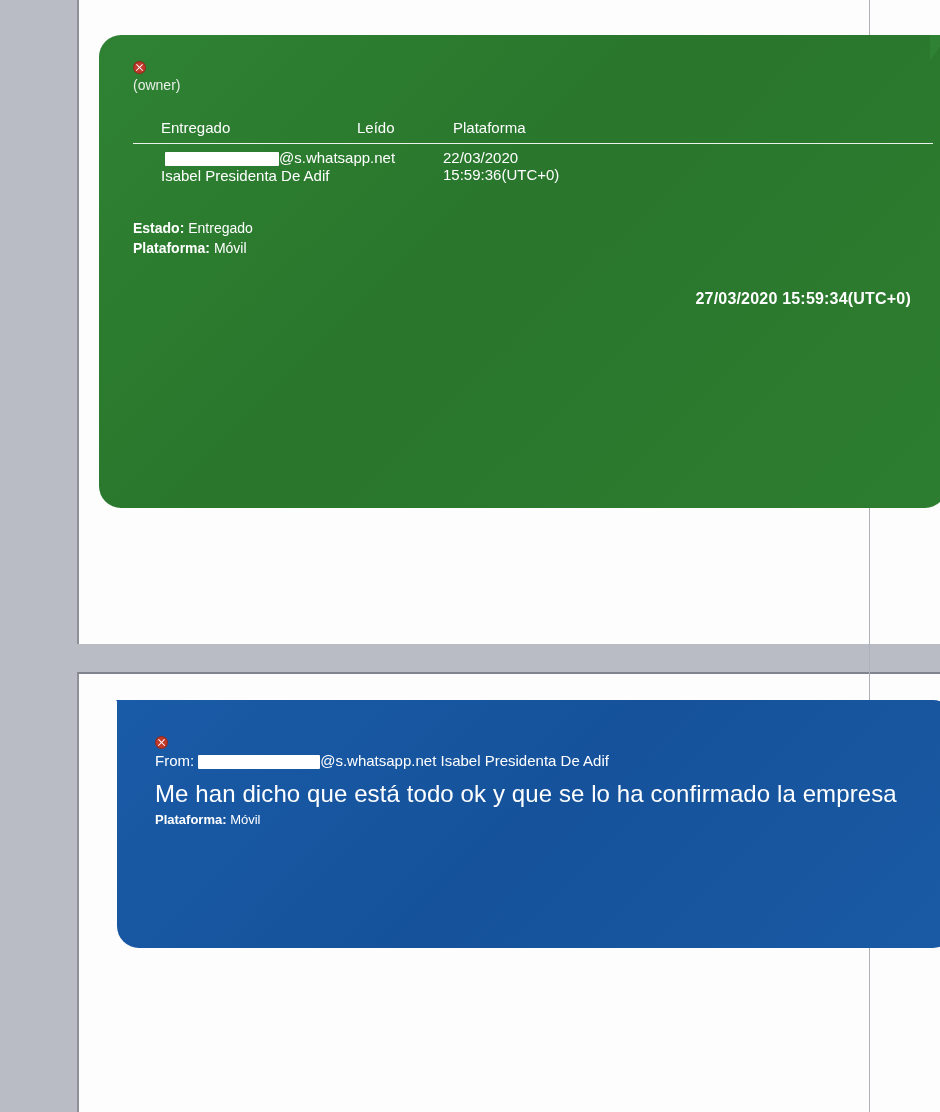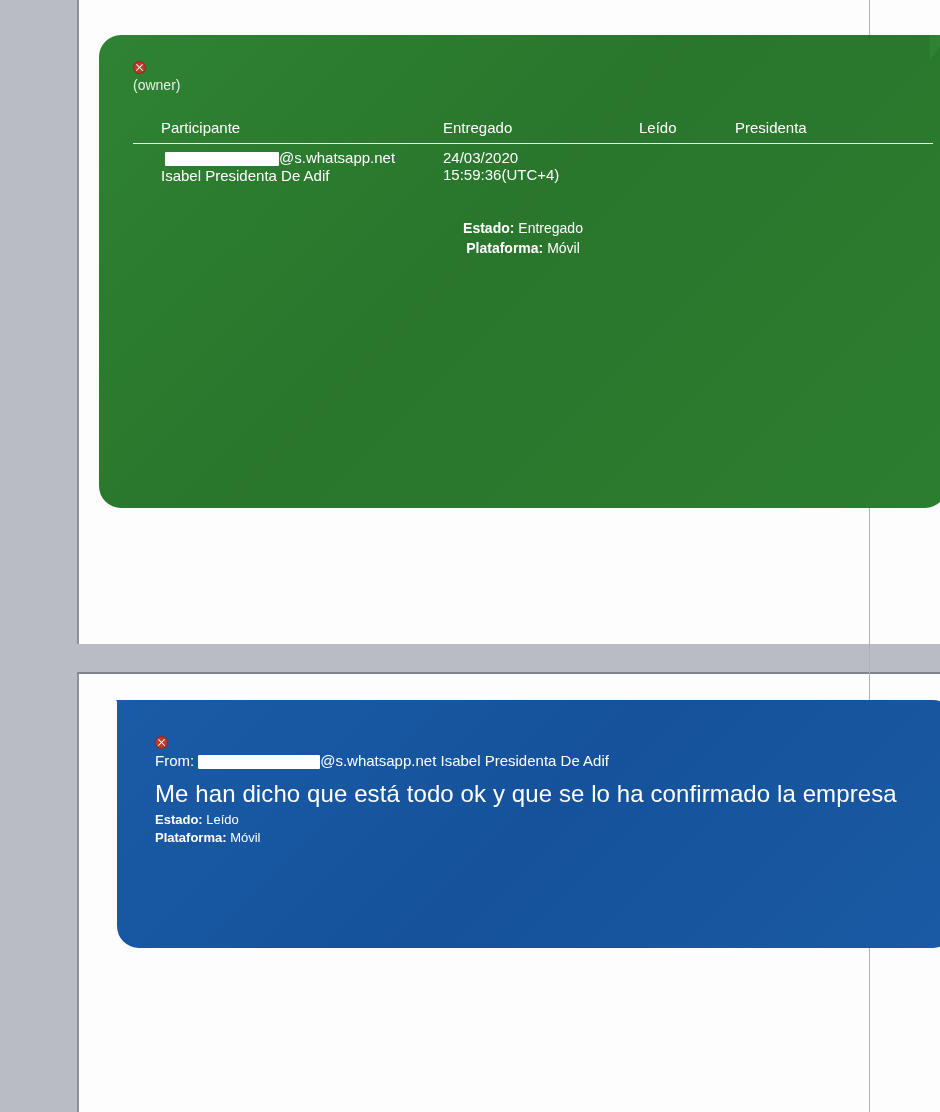--- a/index.html
+++ b/index.html
@@ -189,21 +189,20 @@
   .cell-date {
     width: 196px;
     font-size: 15px;
     line-height: 17px;
   }
 
   .meta {
     margin-top: 34px;
     font-size: 14px;
     line-height: 20px;
-    text-align: center;
   }
   .meta b { font-weight: bold; }
 
   .meta-blue {
     margin-top: 6px;
     font-size: 13px;
     line-height: 18px;
   }
 
   .timestamp {
@@ -228,58 +227,57 @@
     <div class="tail-green"></div>
 
     <div class="status-dot"></div>
 
     <div class="owner-line">(owner)</div>
 
 
 
     <div class="ptable">
       <div class="thead">
-        <div class="col-part">Participante</div>
         <div class="col-ent">Entregado</div>
         <div class="col-lei">Leído</div>
-        <div class="col-rep">Presidenta</div>
+        <div class="col-rep">Plataforma</div>
       </div>
       <div class="trow">
         <div class="cell-name">
           <div><span class="redact redact-3"></span><span>@s.whatsapp.net</span></div>
           <div>Isabel Presidenta De Adif</div>
         </div>
         <div class="cell-date">
-          <div>24/03/2020</div>
-          <div>15:59:36(UTC+4)</div>
+          <div>22/03/2020</div>
+          <div>15:59:36(UTC+0)</div>
         </div>
         <div class="col-lei"></div>
         <div class="col-rep"></div>
       </div>
     </div>
 
     <div class="meta">
       <div><b>Estado:</b> <span>Entregado</span></div>
       <div><b>Plataforma:</b> <span>Móvil</span></div>
     </div>
 
+    <div class="timestamp ts-green">27/03/2020 15:59:34(UTC+0)</div>
   </div>
 
   <div class="bubble bubble-blue">
     <div class="tail-blue"></div>
 
     <div class="status-dot"></div>
 
     <div class="addr-line">
       <span>From:</span><span class="redact redact-2"></span><span>@s.whatsapp.net</span>
       <span>Isabel Presidenta De Adif</span>
     </div>
 
     <div class="msg-body-blue">Me han dicho que está todo ok y que se lo ha  confirmado la empresa</div>
 
     <div class="meta-blue">
-      <div><b>Estado:</b> <span>Leído</span></div>
       <div><b>Plataforma:</b> <span>Móvil</span></div>
     </div>
 
   </div>
 
 </div>
 
 </body></html>

